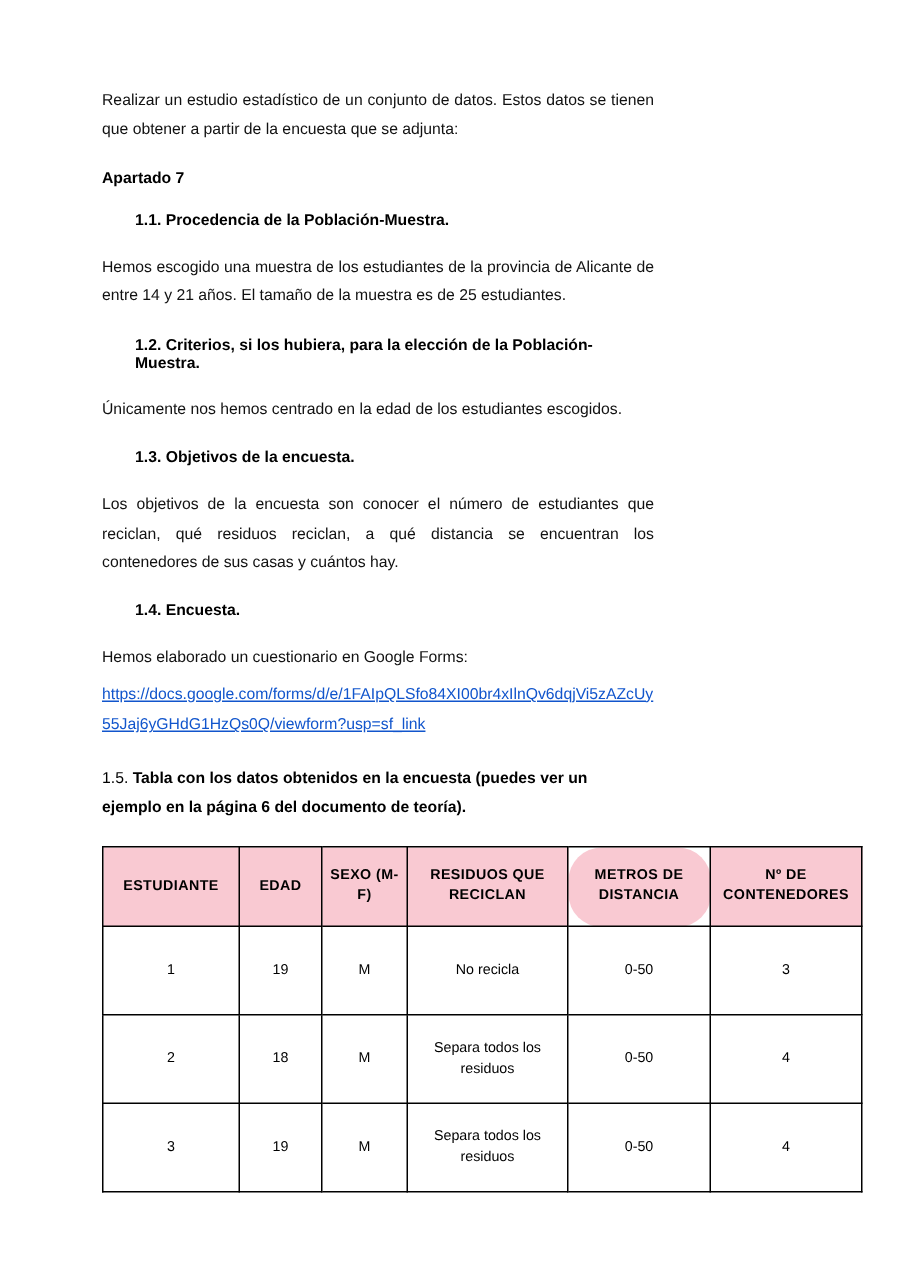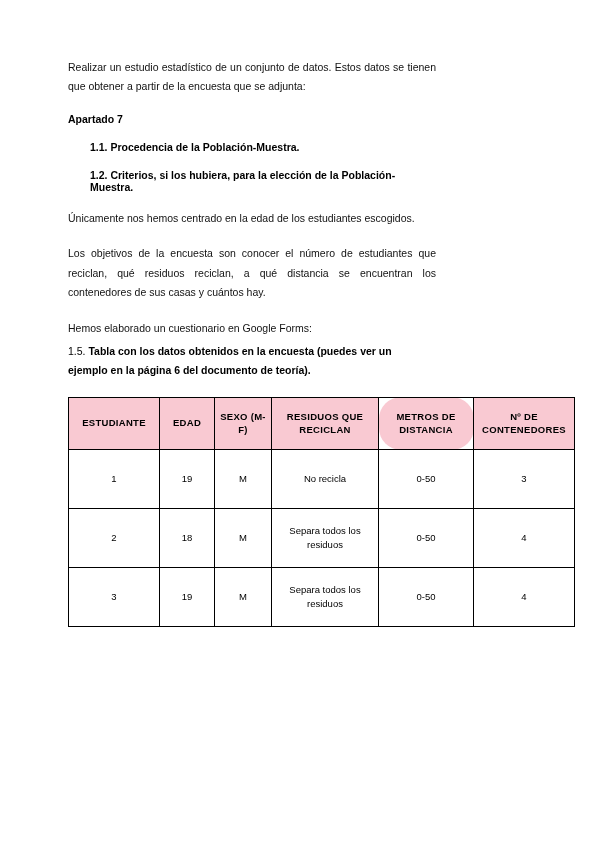--- a/index.html
+++ b/index.html
@@ -101,31 +101,37 @@
 <body>
 
 <div class="page">
 
   <p class="body-text">Realizar un estudio estadístico de un conjunto de datos. Estos datos se tienen que obtener a partir de la encuesta que se adjunta:</p>
 
   <p class="heading-bold">Apartado 7</p>
 
   <p class="sub-heading">1.1. Procedencia de la Población-Muestra.</p>
 
+  <p class="body-text">Hemos escogido una muestra de los estudiantes de la provincia de Alicante de entre 14 y 21 años. El tamaño de la muestra es de 25 estudiantes.</p>
 
   <p class="sub-heading">1.2. Criterios, si los hubiera, para la elección de la Población-Muestra.</p>
 
   <p class="body-text">Únicamente nos hemos centrado en la edad de los estudiantes escogidos.</p>
 
+  <p class="sub-heading">1.3. Objetivos de la encuesta.</p>
 
   <p class="body-text">Los objetivos de la encuesta son conocer el número de estudiantes que reciclan, qué residuos reciclan, a qué distancia se encuentran los contenedores de sus casas y cuántos hay.</p>
 
+  <p class="sub-heading">1.4. Encuesta.</p>
 
   <p class="body-text" style="margin-bottom:4px;">Hemos elaborado un cuestionario en Google Forms:</p>
 
+  <div class="link-block">
+    <span class="link">https://docs.google.com/forms/d/e/1FAIpQLSfo84XI00br4xIlnQv6dqjVi5zAZcUy55Jaj6yGHdG1HzQs0Q/viewform?usp=sf_link</span>
+  </div>
 
   <p class="mixed-heading"><span>1.5. </span><b>Tabla con los datos obtenidos en la encuesta (puedes ver un ejemplo en la página 6 del documento de teoría).</b></p>
 
   <table class="data-table">
     <thead>
       <tr>
         <th class="col-0">ESTUDIANTE</th>
         <th class="col-1">EDAD</th>
         <th class="col-2">SEXO (M-F)</th>
         <th class="col-3">RESIDUOS QUE RECICLAN</th>

